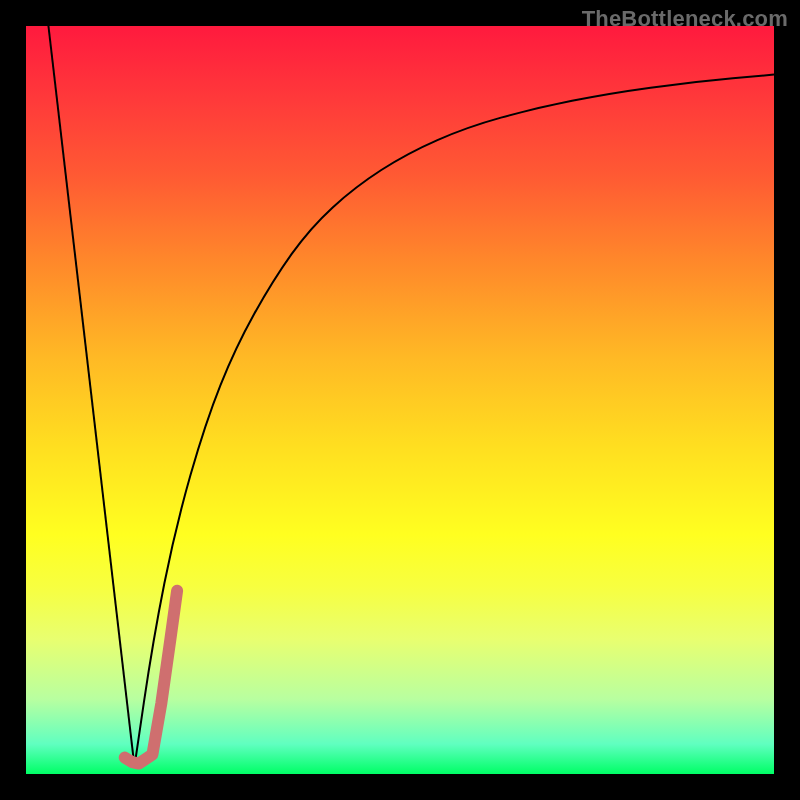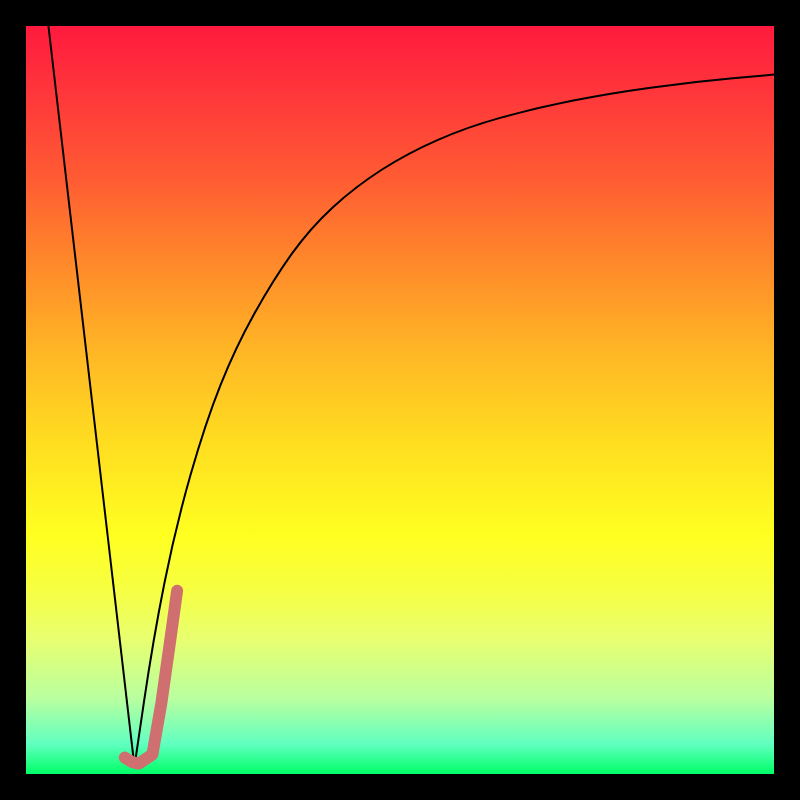--- a/index.html
+++ b/index.html
@@ -55,20 +55,21 @@
     top: 0;
     width: 748px;
     height: 748px;
     overflow: visible;
   }
 </style>
 </head>
 <body>
 
 <div class="frame">
+  <div class="watermark">TheBottleneck.com</div>
 
   <div class="plot-area">
     <svg class="curves" viewBox="0 0 748 748" preserveAspectRatio="none">
       <g>
           <path d="M 22.439999999999998 0 L 108.46 740.52" fill="none" stroke="#000000" stroke-width="2"></path>
           <path d="M 108.46 740.52 Q 108.46 740.52 117.81 676.94 Q 127.16000000000001 613.36 138.38 557.26 Q 149.6 501.15999999999997 164.56 448.79999999999995 Q 179.51999999999998 396.44 194.48000000000002 359.04 Q 209.44000000000003 321.64000000000004 228.14000000000001 287.98 Q 246.84 254.32 265.54 228.14000000000001 Q 284.24 201.96000000000004 306.68 181.39 Q 329.12 160.81999999999994 355.3 143.99 Q 381.48 127.16000000000008 411.4 114.07000000000005 Q 441.32 100.98000000000002 474.98 91.63 Q 508.64000000000004 82.27999999999997 546.0400000000001 74.79999999999995 Q 583.44 67.31999999999994 624.58 61.70999999999998 Q 665.72 56.10000000000002 706.86 52.360000000000014 L 748 48.620000000000005" fill="none" stroke="#000000" stroke-width="2"></path>
           <path d="M 98.736 731.544 L 106.216 736.032 L 112.948 737.528 L 126.41199999999999 728.552 L 135.388 676.94 L 144.364 613.36 L 151.09599999999998 564.74" fill="none" stroke="#cf6f6f" stroke-width="12" stroke-linecap="round" stroke-linejoin="round"></path>
         </g>
     </svg>
   </div>

